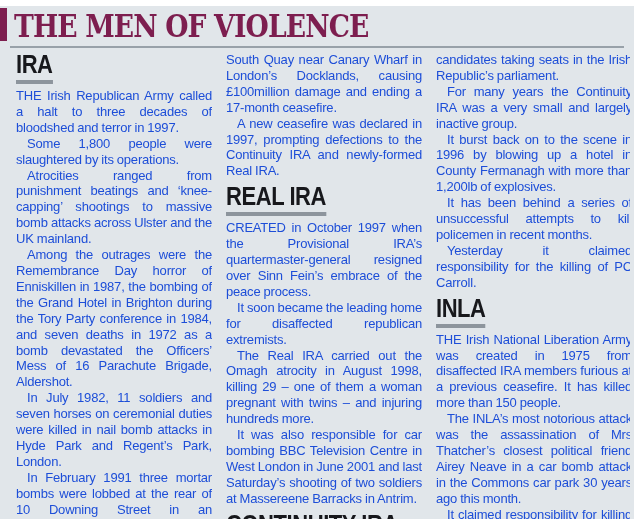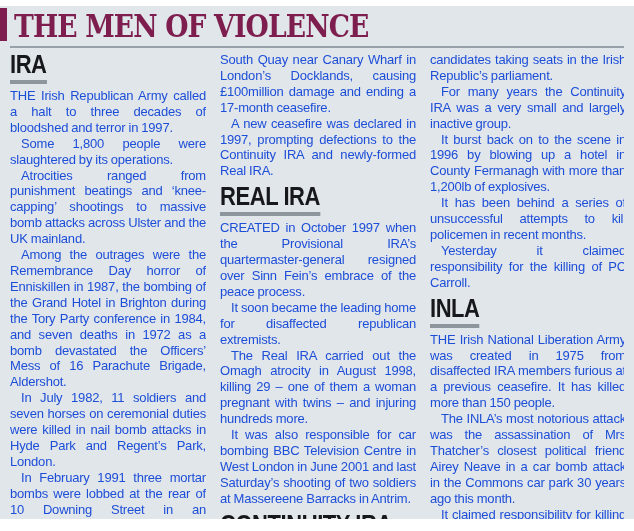--- a/index.html
+++ b/index.html
@@ -23,21 +23,21 @@
     font-weight:bold;
     font-size:31px;line-height:38px;
     letter-spacing:-1px;
     transform:scaleX(0.86);transform-origin:left center;
     white-space:nowrap;
   }
   .masthead-rule{
     position:absolute;left:10px;top:46px;width:614px;height:2px;background:#98a1a9;
   }
   .columns{
-    position:absolute;left:10px;top:50px;width:614px;height:479px;
+    position:absolute;left:16px;top:50px;width:614px;height:479px;
     display:flex;gap:14px;overflow:hidden;
   }
   .col{
     width:196px;flex:0 0 196px;overflow:hidden;padding-top:2px;
   }
   .section-header-wrap{
     display:inline-block;
     margin:5px 0 4px 0;
     transform:scaleX(0.88);transform-origin:left center;
     white-space:nowrap;

